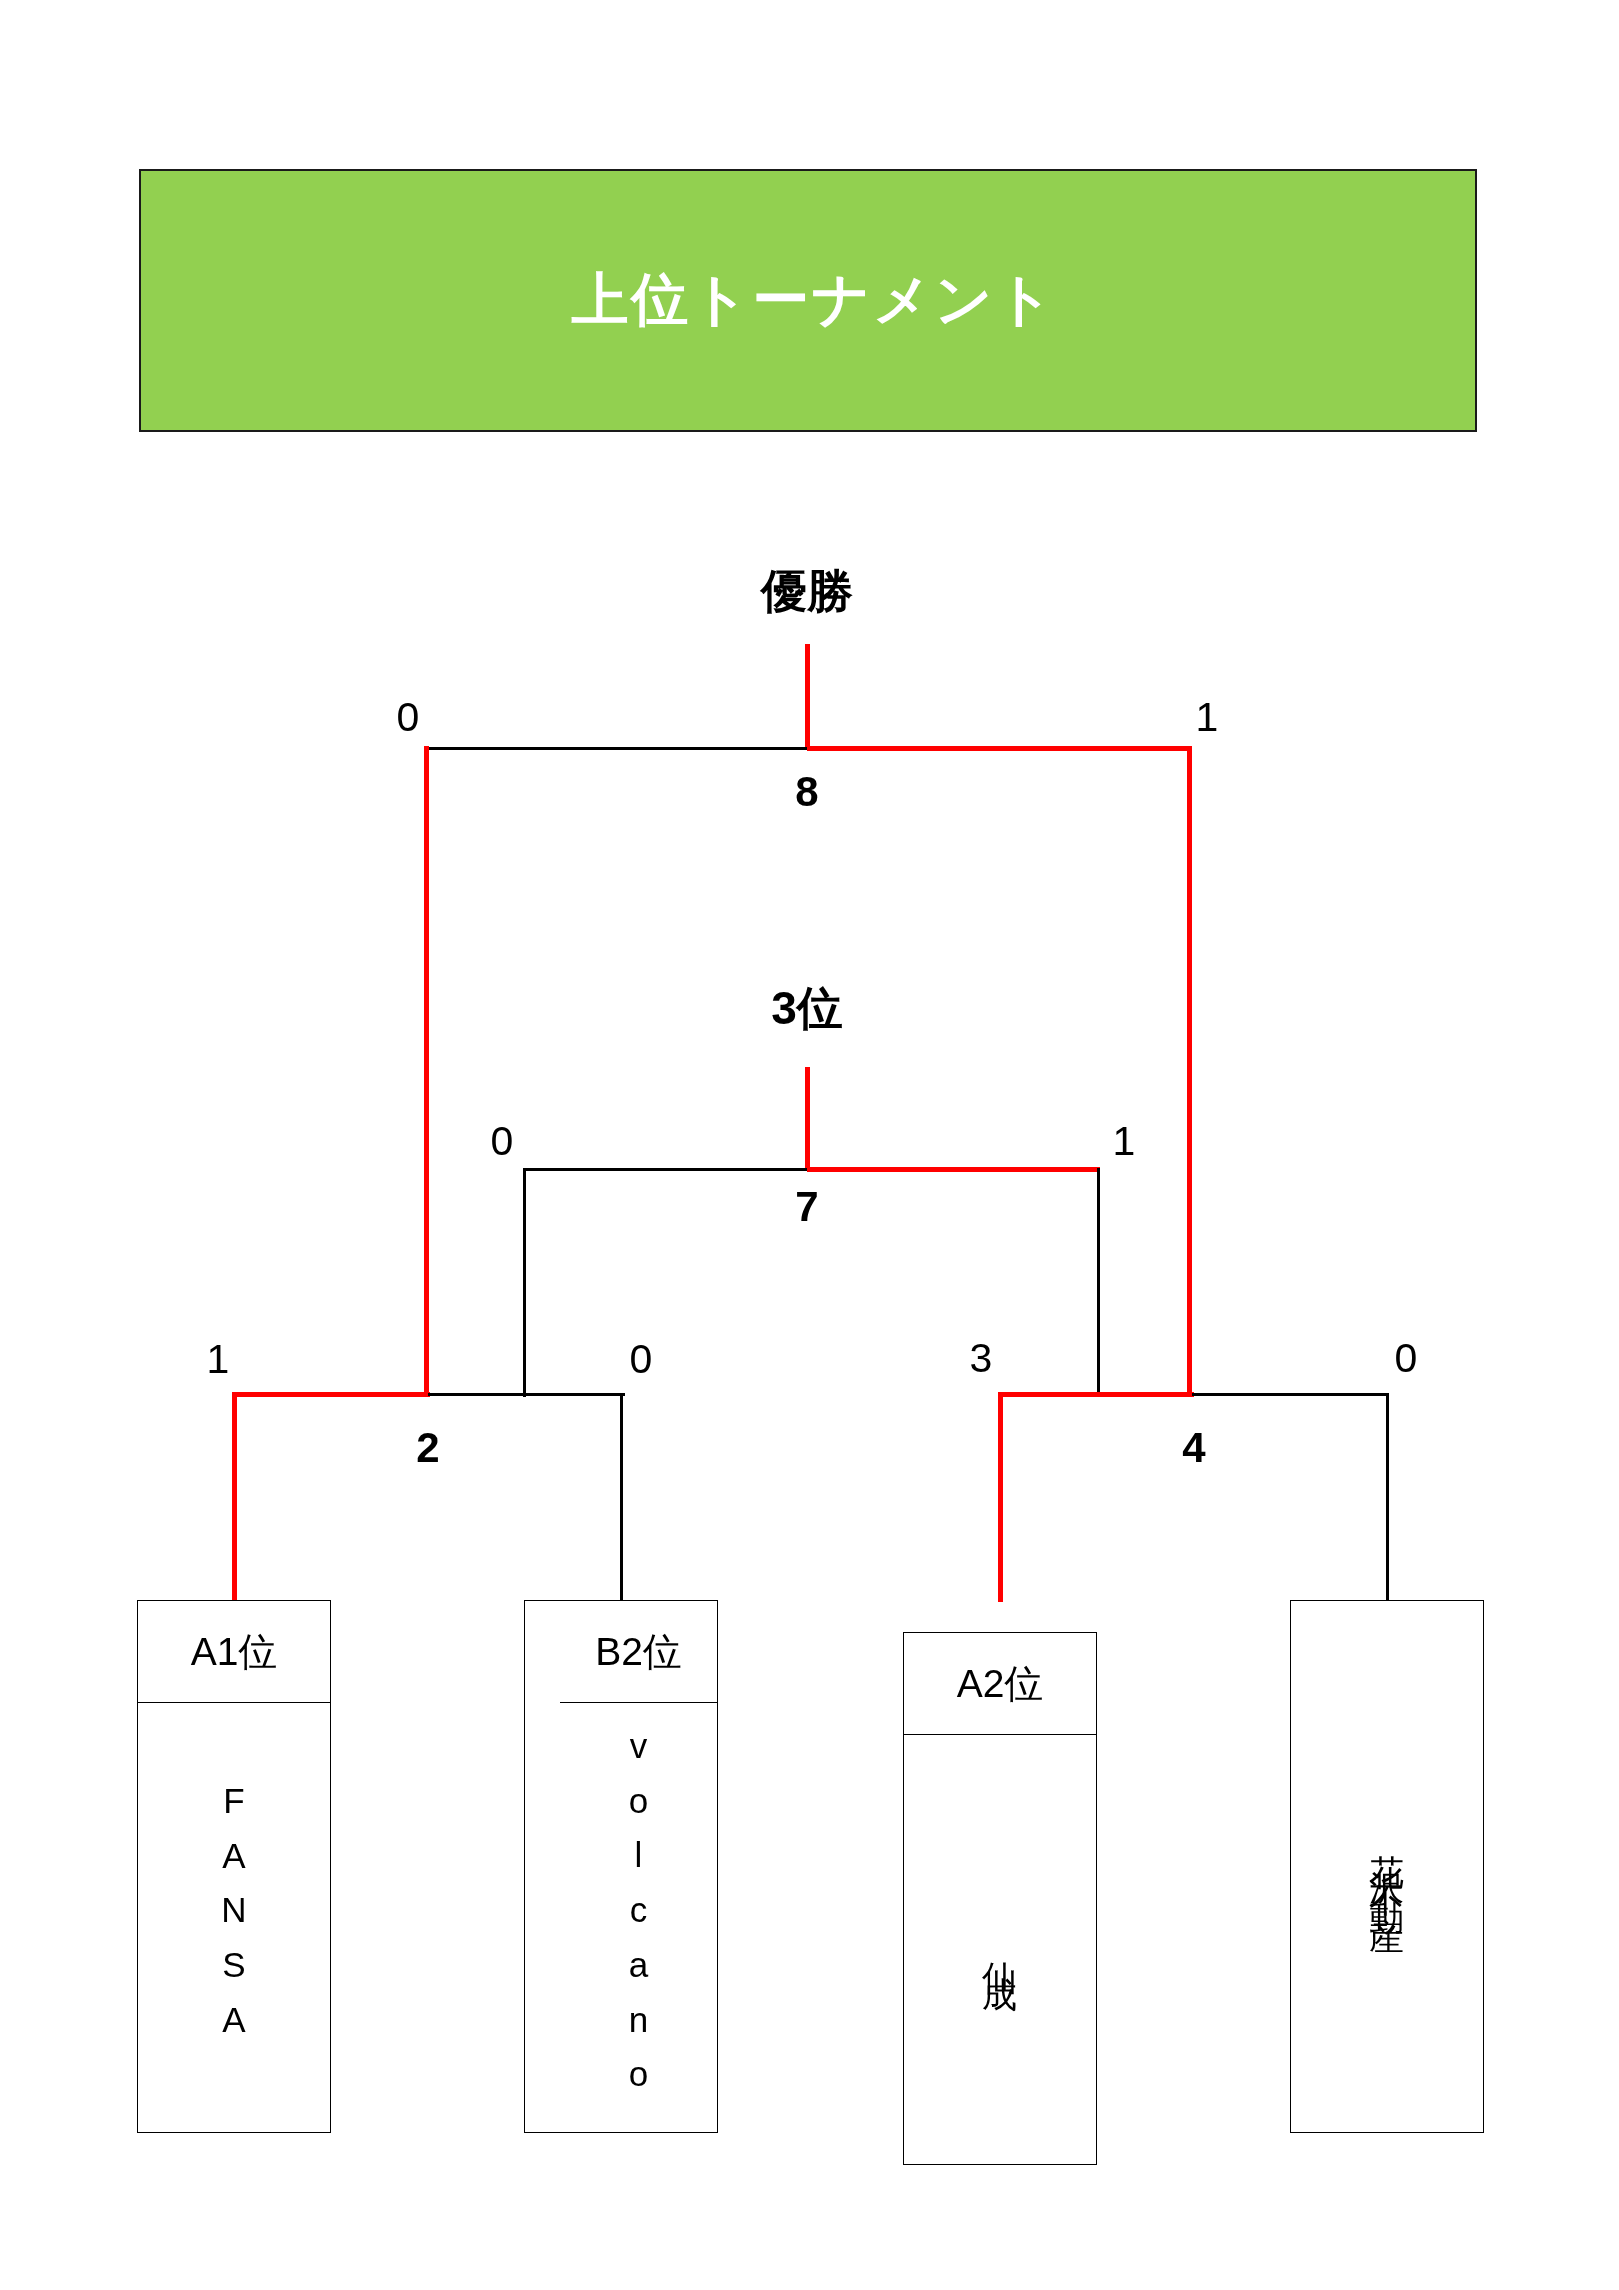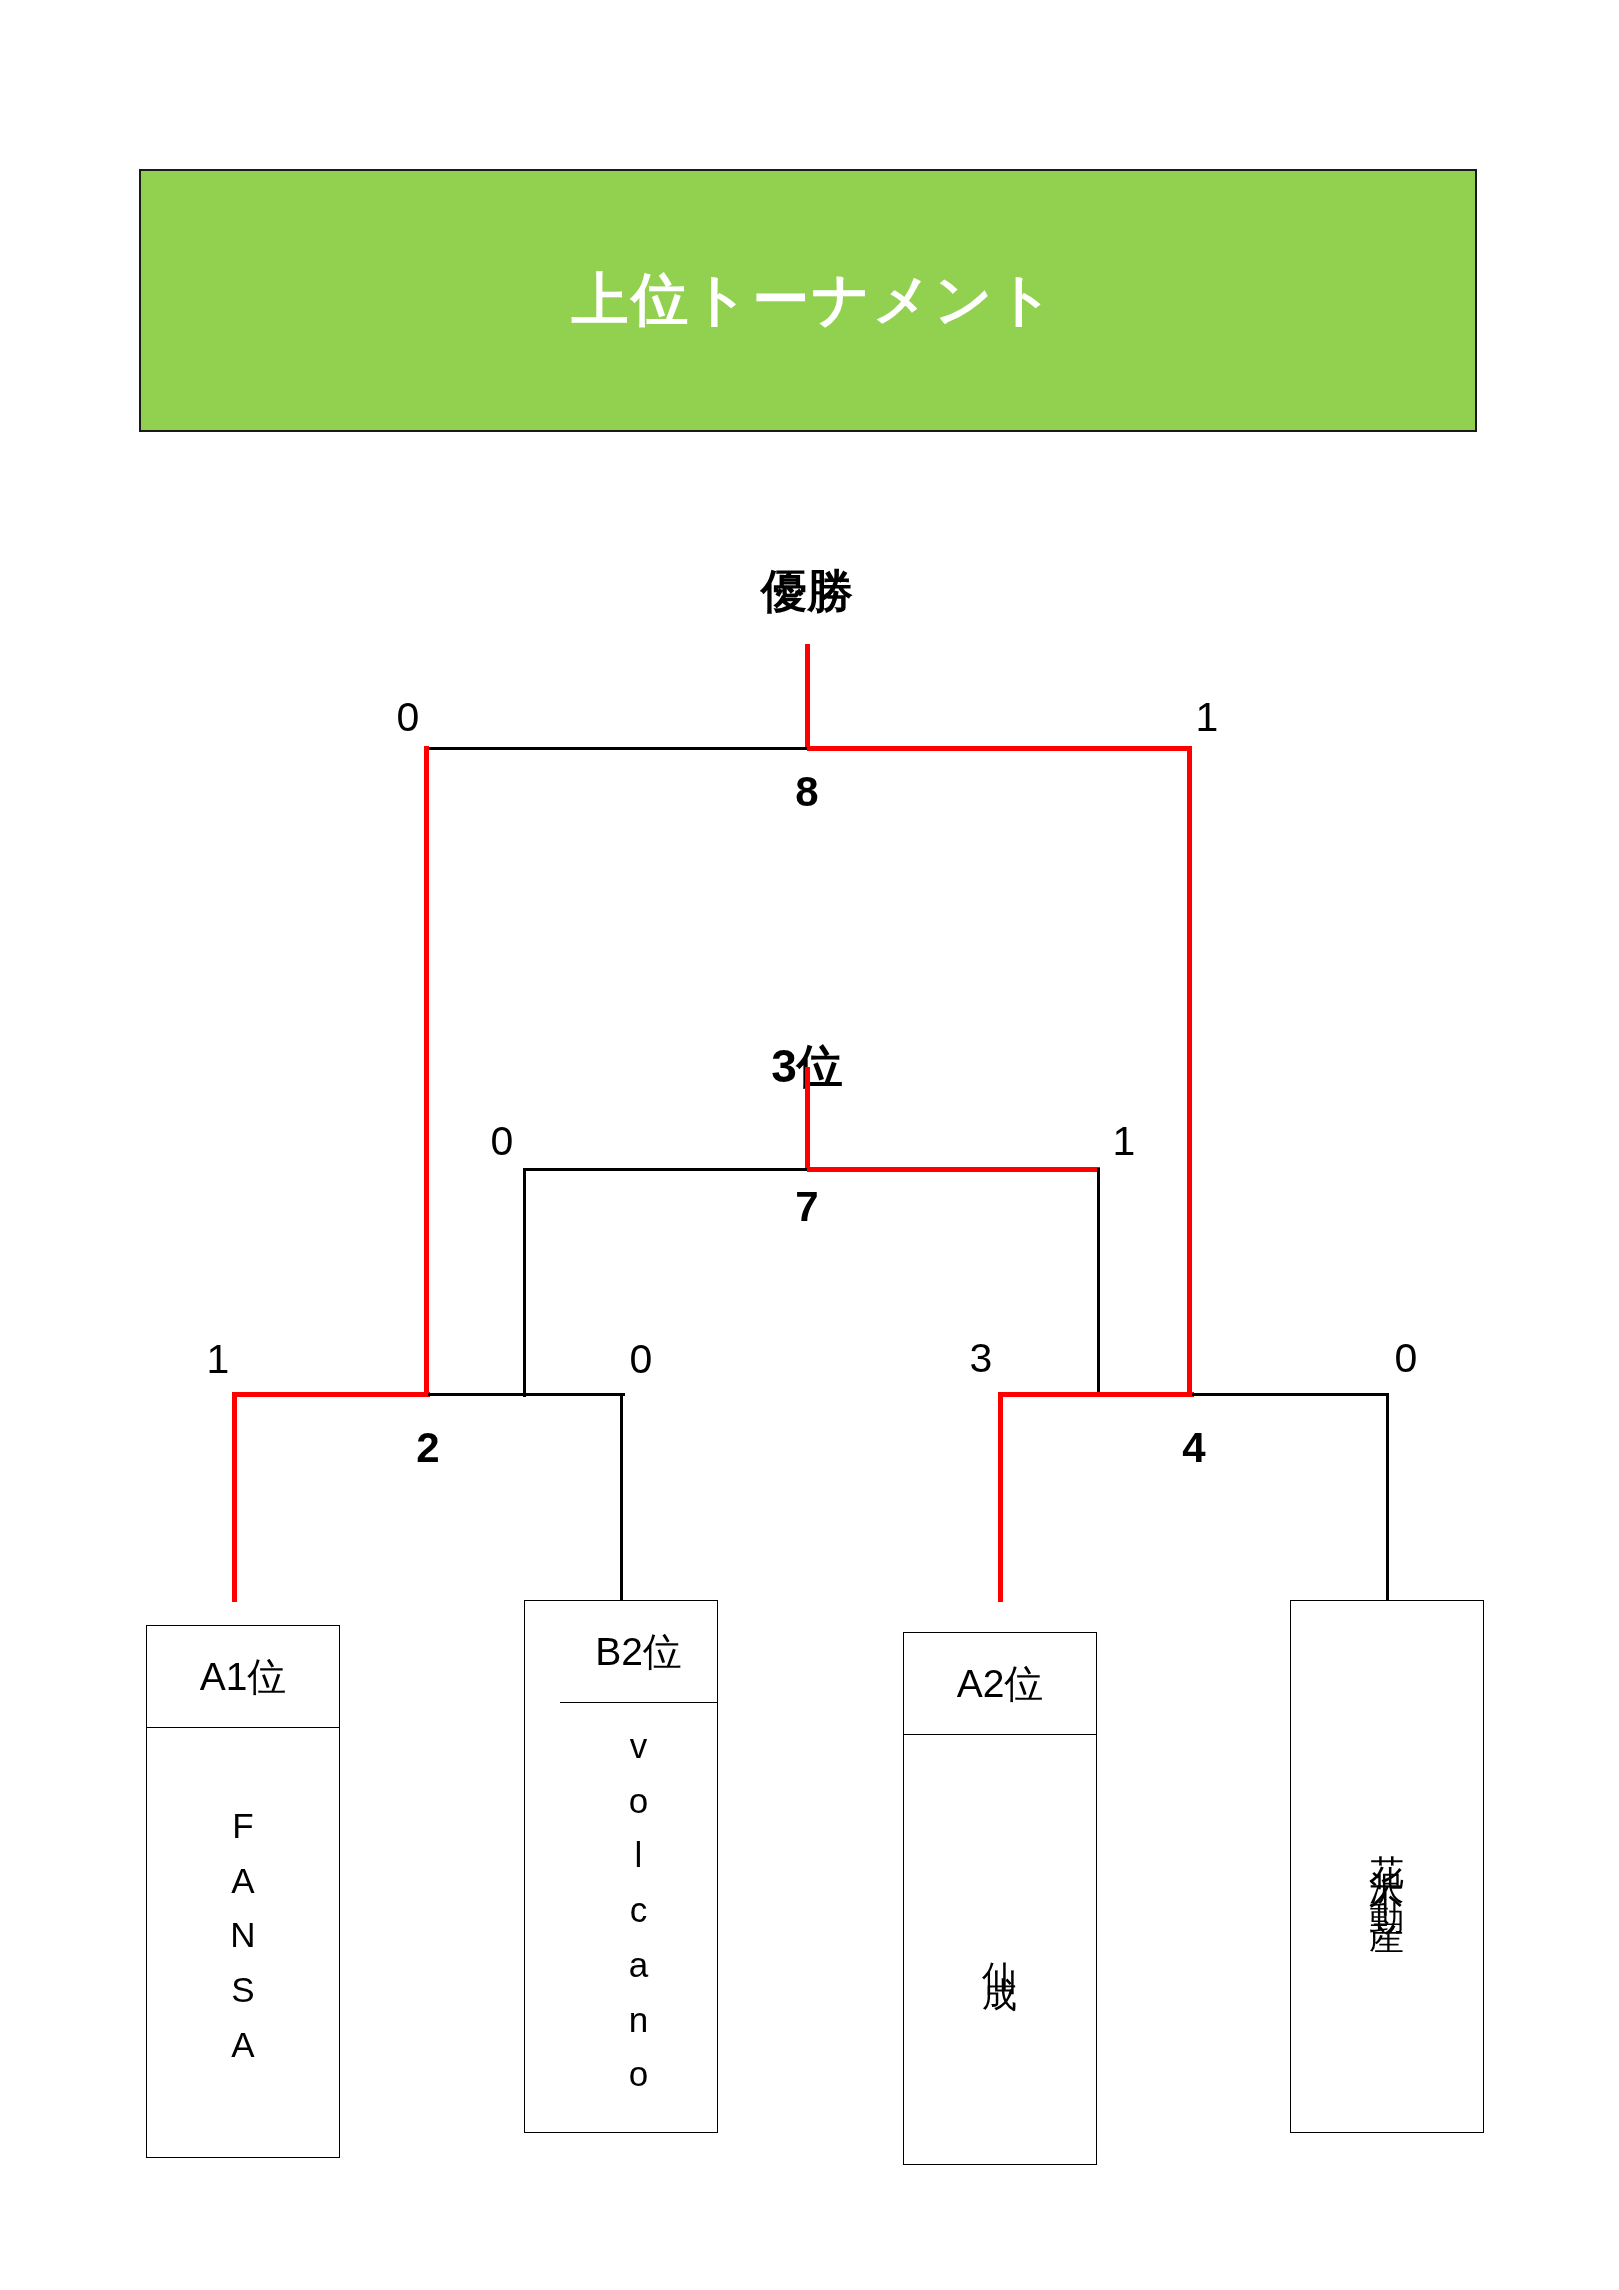--- a/index.html
+++ b/index.html
@@ -83,21 +83,21 @@
 </head>
 <body>
 
 <div class="stage">
 
   <div class="banner">
     <div class="banner-title">上位トーナメント</div>
   </div>
 
   <div class="lbl round-label" style="left:807px;top:591px;">優勝</div>
-  <div class="lbl round-label" style="left:807px;top:1066px;">3位</div>
+  <div class="lbl round-label" style="left:807px;top:1008px;">3位</div>
 
   <div class="lbl match-number" style="left:807px;top:792px;">8</div>
   <div class="lbl match-number" style="left:807px;top:1207px;">7</div>
   <div class="lbl match-number" style="left:428px;top:1448px;">2</div>
   <div class="lbl match-number" style="left:1194px;top:1448px;">4</div>
 
   <div class="lbl score" style="left:408px;top:717px;">0</div>
   <div class="lbl score" style="left:1207px;top:717px;">1</div>
   <div class="lbl score" style="left:502px;top:1141px;">0</div>
   <div class="lbl score" style="left:1124px;top:1141px;">1</div>
@@ -124,21 +124,21 @@
     <div class="seg black" style="left:428px;top:1393px;width:197px;height:2.8px;"></div>
     <div class="seg red" style="left:232px;top:1392px;width:4.6px;height:210px;"></div>
     <div class="seg black" style="left:620px;top:1393px;width:2.8px;height:210px;"></div>
 
     <div class="seg red" style="left:998px;top:1392px;width:196px;height:4.6px;"></div>
     <div class="seg black" style="left:1192px;top:1393px;width:197px;height:2.8px;"></div>
     <div class="seg red" style="left:998px;top:1392px;width:4.6px;height:210px;"></div>
     <div class="seg black" style="left:1386px;top:1393px;width:2.8px;height:210px;"></div>
   </div>
 
-  <div class="team-box" style="left:146px;margin-top:25px;">
+  <div class="team-box" style="left:137px;">
     <div class="team-seed">A1位</div>
     <div class="team-name-area">
       <div class="team-name">FANSA</div>
     </div>
   </div>
 
   <div class="team-box" style="left:524px;padding-left:35px;">
     <div class="team-seed">B2位</div>
     <div class="team-name-area">
       <div class="team-name">volcano</div>

